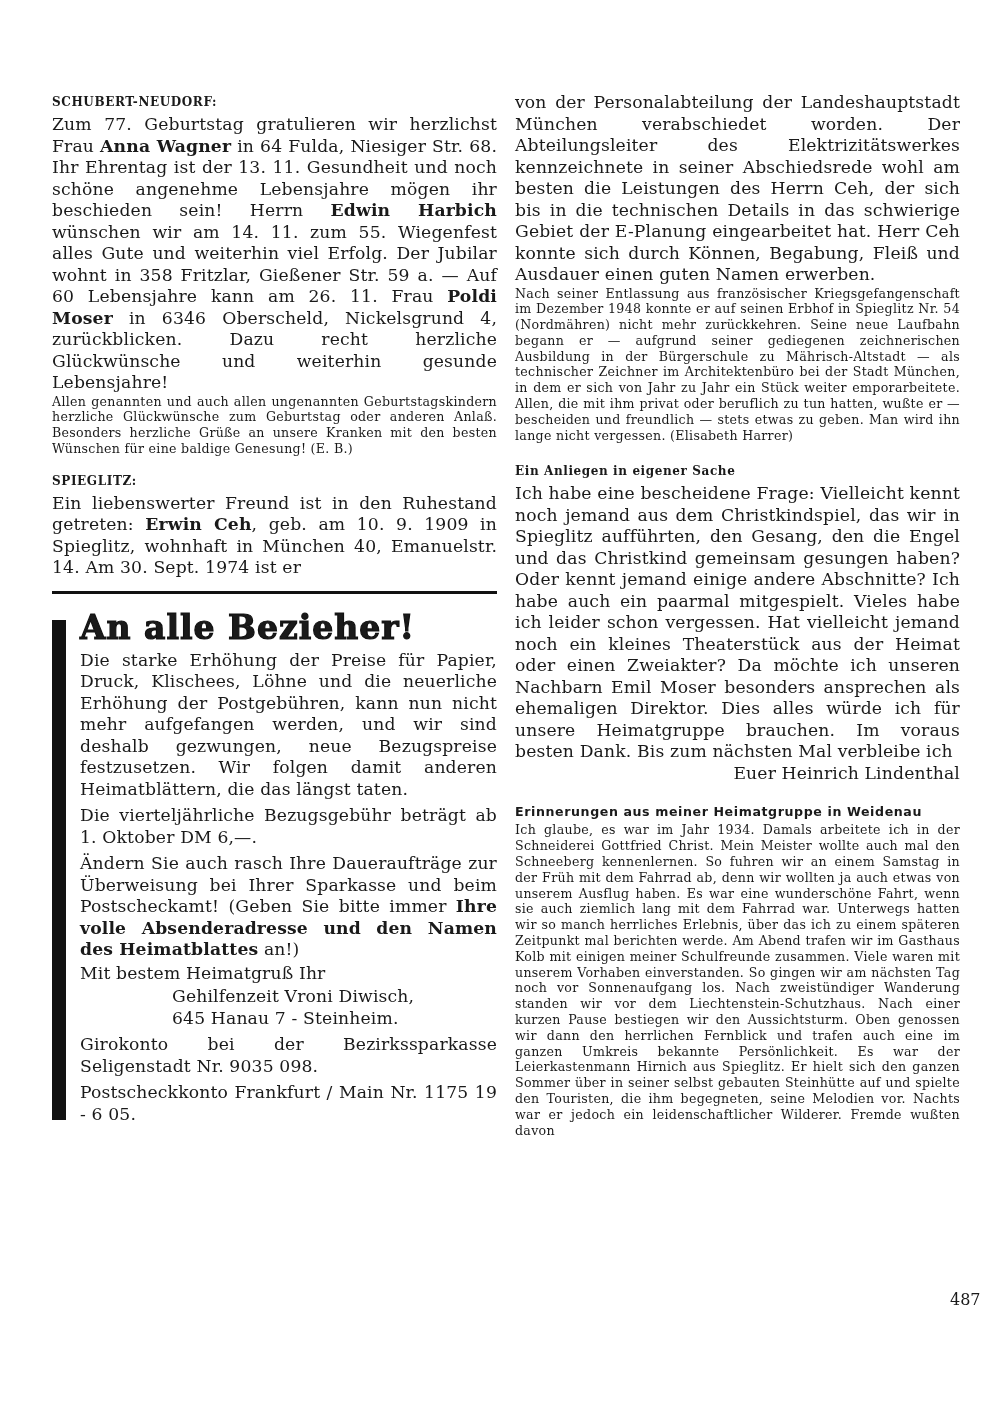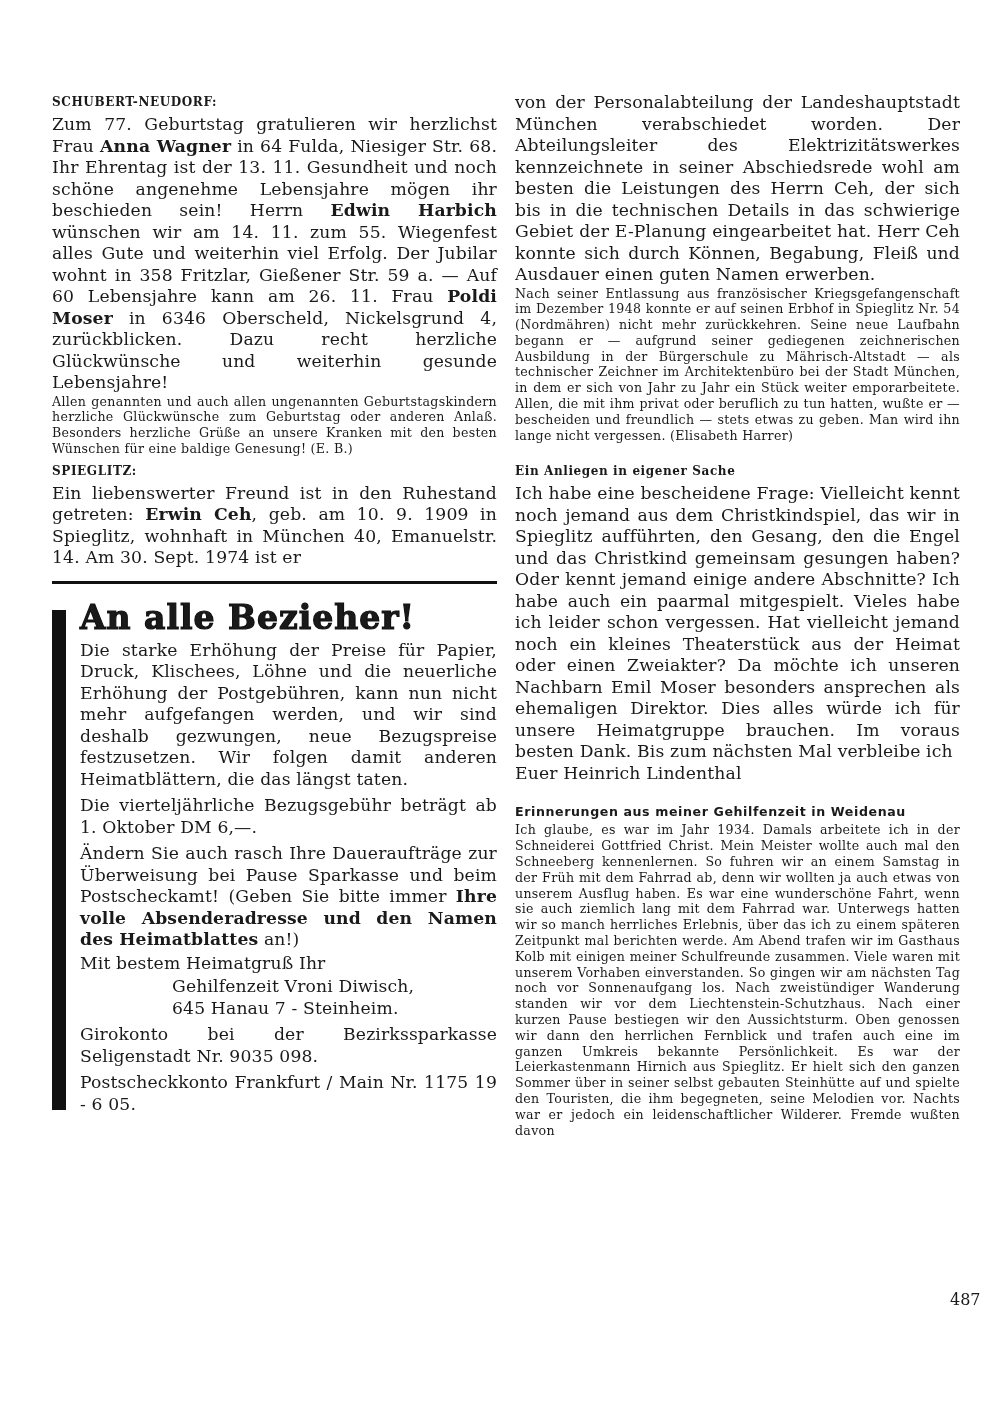--- a/index.html
+++ b/index.html
@@ -35,46 +35,46 @@
       position: absolute; left: 0; top: 12px; bottom: 5px; width: 14px; background: #111;
     }
     .notice-title {
       font-family: "DejaVu Serif", "Liberation Serif", serif;
       font-weight: 900; font-size: 33px; line-height: 40px; letter-spacing: 1px;
       margin: 0 0 2px 0; -webkit-text-stroke: 1.2px #111;
     }
     .indent { padding-left: 92px; }
     .gap { margin-top: 5px; }
     .gap-l { margin-top: 2px; }
-    .right { text-align: left; }
+    .right { text-align: right; }
     .page-number { position: absolute; left: 950px; top: 1290px; font-size: 16px; }
   </style>
 </head>
 <body>
 
 <div class="col col-left">
   <section>
     <h2 class="head">SCHUBERT-NEUDORF:</h2>
     <p class="big"><span>Zum 77. Geburtstag gratulieren wir herzlichst Frau </span><b>Anna Wagner</b><span> in 64 Fulda, Niesiger Str. 68. Ihr Ehrentag ist der 13. 11. Gesundheit und noch schöne angenehme Lebensjahre mögen ihr beschieden sein! Herrn </span><b>Edwin Harbich</b><span> wünschen wir am 14. 11. zum 55. Wiegenfest alles Gute und weiterhin viel Erfolg. Der Jubilar wohnt in 358 Fritzlar, Gießener Str. 59 a. — Auf 60 Lebensjahre kann am 26. 11. Frau </span><b>Poldi Moser</b><span> in 6346 Oberscheld, Nickelsgrund 4, zurückblicken. Dazu recht herzliche Glückwünsche und weiterhin gesunde Lebensjahre!</span></p>
     <p class="small">Allen genannten und auch allen ungenannten Geburtstagskindern herzliche Glückwünsche zum Geburtstag oder anderen Anlaß. Besonders herzliche Grüße an unsere Kranken mit den besten Wünschen für eine baldige Genesung! (E. B.)</p>
   </section>
 
-  <section style="margin-top:4px;">
+  <section style="margin-top:14px;">
     <h2 class="head">SPIEGLITZ:</h2>
     <p class="big"><span>Ein liebenswerter Freund ist in den Ruhestand getreten: </span><b>Erwin Ceh</b><span>, geb. am 10. 9. 1909 in Spieglitz, wohnhaft in München 40, Emanuelstr. 14. Am 30. Sept. 1974 ist er</span></p>
   </section>
 
   <div class="rule"></div>
 
   <section class="notice">
     <div class="notice-bar"></div>
     <h1 class="notice-title">An alle Bezieher!</h1>
     <p class="big">Die starke Erhöhung der Preise für Papier, Druck, Klischees, Löhne und die neuerliche Erhöhung der Postgebühren, kann nun nicht mehr aufgefangen werden, und wir sind deshalb gezwungen, neue Bezugspreise festzusetzen. Wir folgen damit anderen Heimatblättern, die das längst taten.</p>
     <p class="big gap">Die vierteljährliche Bezugsgebühr beträgt ab 1. Oktober DM 6,—.</p>
-    <p class="big gap"><span>Ändern Sie auch rasch Ihre Daueraufträge zur Überweisung bei Pause Sparkasse und beim Postscheckamt! (Geben Sie bitte immer </span><b>Ihre volle Absenderadresse und den Namen des Heimatblattes</b><span> an!)</span></p>
+    <p class="big gap"><span>Ändern Sie auch rasch Ihre Daueraufträge zur Überweisung bei Ihrer Sparkasse und beim Postscheckamt! (Geben Sie bitte immer </span><b>Ihre volle Absenderadresse und den Namen des Heimatblattes</b><span> an!)</span></p>
     <p class="big gap-l">Mit bestem Heimatgruß Ihr</p>
     <p class="big indent gap-l">Gehilfenzeit Vroni Diwisch,</p>
     <p class="big indent">645 Hanau 7 - Steinheim.</p>
     <p class="big gap">Girokonto bei der Bezirkssparkasse Seligenstadt Nr. 9035 098.</p>
     <p class="big gap">Postscheckkonto Frankfurt / Main Nr. 1175 19 - 6 05.</p>
   </section>
 </div>
 
 <div class="col col-right">
   <section>
@@ -82,18 +82,18 @@
     <p class="small">Nach seiner Entlassung aus französischer Kriegsgefangenschaft im Dezember 1948 konnte er auf seinen Erbhof in Spieglitz Nr. 54 (Nordmähren) nicht mehr zurückkehren. Seine neue Laufbahn begann er — aufgrund seiner gediegenen zeichnerischen Ausbildung in der Bürgerschule zu Mährisch-Altstadt — als technischer Zeichner im Architektenbüro bei der Stadt München, in dem er sich von Jahr zu Jahr ein Stück weiter emporarbeitete. Allen, die mit ihm privat oder beruflich zu tun hatten, wußte er — bescheiden und freundlich — stets etwas zu geben. Man wird ihn lange nicht vergessen. (Elisabeth Harrer)</p>
   </section>
 
   <section style="margin-top:18px;">
     <h2 class="head">Ein Anliegen in eigener Sache</h2>
     <p class="big">Ich habe eine bescheidene Frage: Vielleicht kennt noch jemand aus dem Christkindspiel, das wir in Spieglitz aufführten, den Gesang, den die Engel und das Christkind gemeinsam gesungen haben? Oder kennt jemand einige andere Abschnitte? Ich habe auch ein paarmal mitgespielt. Vieles habe ich leider schon vergessen. Hat vielleicht jemand noch ein kleines Theaterstück aus der Heimat oder einen Zweiakter? Da möchte ich unseren Nachbarn Emil Moser besonders ansprechen als ehemaligen Direktor. Dies alles würde ich für unsere Heimatgruppe brauchen. Im voraus besten Dank. Bis zum nächsten Mal verbleibe ich</p>
     <p class="big right">Euer Heinrich Lindenthal</p>
   </section>
 
   <section style="margin-top:20px;">
-    <h2 class="head-sans">Erinnerungen aus meiner Gehilfenzeit in Weidenau</h2>
+    <h2 class="head-sans">Erinnerungen aus meiner Heimatgruppe in Weidenau</h2>
     <p class="small">Ich glaube, es war im Jahr 1934. Damals arbeitete ich in der Schneiderei Gottfried Christ. Mein Meister wollte auch mal den Schneeberg kennenlernen. So fuhren wir an einem Samstag in der Früh mit dem Fahrrad ab, denn wir wollten ja auch etwas von unserem Ausflug haben. Es war eine wunderschöne Fahrt, wenn sie auch ziemlich lang mit dem Fahrrad war. Unterwegs hatten wir so manch herrliches Erlebnis, über das ich zu einem späteren Zeitpunkt mal berichten werde. Am Abend trafen wir im Gasthaus Kolb mit einigen meiner Schulfreunde zusammen. Viele waren mit unserem Vorhaben einverstanden. So gingen wir am nächsten Tag noch vor Sonnenaufgang los. Nach zweistündiger Wanderung standen wir vor dem Liechtenstein-Schutzhaus. Nach einer kurzen Pause bestiegen wir den Aussichtsturm. Oben genossen wir dann den herrlichen Fernblick und trafen auch eine im ganzen Umkreis bekannte Persönlichkeit. Es war der Leierkastenmann Hirnich aus Spieglitz. Er hielt sich den ganzen Sommer über in seiner selbst gebauten Steinhütte auf und spielte den Touristen, die ihm begegneten, seine Melodien vor. Nachts war er jedoch ein leidenschaftlicher Wilderer. Fremde wußten davon</p>
   </section>
 </div>
 
 <div class="page-number">487</div>
 
 </body></html>

